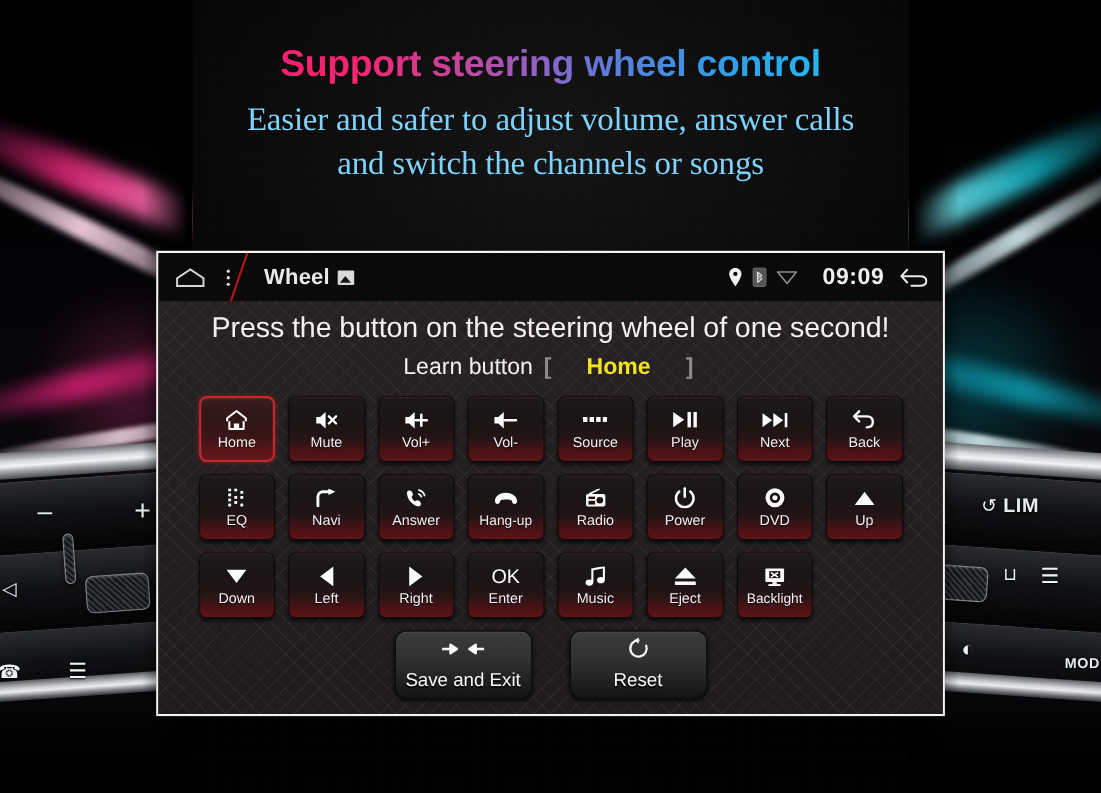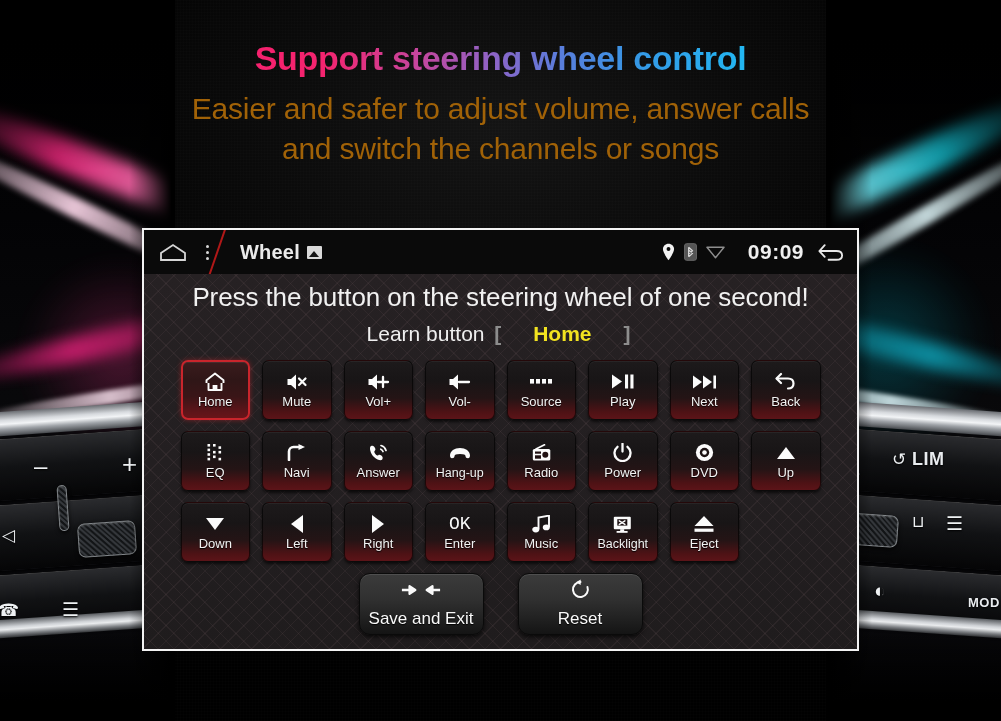--- a/index.html
+++ b/index.html
@@ -191,25 +191,26 @@
         #f6216e 0%, #f4246f 14%, #c3479f 34%, #8f63c6 48%,
         #5a7ddc 62%, #3598e5 78%, #22b7f2 100%);
     -webkit-background-clip: text;
     background-clip: text;
     color: transparent;
     -webkit-text-fill-color: transparent;
     display: inline-block;
   }
   .subhead {
     margin-top: 12px;
-    color: #a16207;
+    color: #7dd3fc;
     font-size: 30px;
     font-weight: normal;
     line-height: 1.33;
     letter-spacing: -0.2px;
+    font-family: Liberation Serif, serif;
   }
 
   
   #panel {
     position: absolute;
     left: 142px;
     top: 228px;
     width: 717px;
     height: 423px;
     z-index: 8;
@@ -319,21 +320,20 @@
     background:
       linear-gradient(180deg, #3a1c1d 0%, #2f1617 32%, #3a1517 62%, #5d1419 88%, #691519 100%);
     box-shadow: 0 0 5px rgba(201,37,44,.55), inset 0 1px 0 rgba(255,255,255,.07);
   }
   .btn .lab { font-size: 13px; line-height: 1.12; text-shadow: 0 1px 1px #000; }
   .btn .lab.two { font-size: 12.5px; }
   .btn .ico {
     height: 22px;
     display: flex; align-items: center; justify-content: center;
     color: #fbfbfb;
-    font-family: Liberation Mono, monospace;
   }
   .btn .ico.glyph { font-size: 18px; line-height: 1; }
 
   
   .actions {
     margin: 11px auto 0;
     display: flex;
     justify-content: center;
     gap: 34px;
   }
@@ -681,38 +681,38 @@
               <svg viewBox="0 0 19 18" width="19" height="18">
                 <path d="M6.5 14.2 L6.5 2.6 L17 0.6 L17 12" fill="none" stroke="#fbfbfb" stroke-width="1.9"></path>
                 <ellipse cx="3.8" cy="14.6" rx="3.5" ry="2.8" fill="#fbfbfb"></ellipse>
                 <ellipse cx="14.3" cy="12.4" rx="3.5" ry="2.8" fill="#fbfbfb"></ellipse>
               </svg>
             </span>
             <span class="lab">Music</span>
           </div>
           <div class="btn">
             <span class="ico">
+              <svg viewBox="0 0 20 17" width="20" height="17">
+                <path d="M10 1 L19.5 11 L0.5 11 Z" fill="#fbfbfb"></path>
+                <rect x="0.5" y="13.6" width="19" height="3.2" fill="#fbfbfb"></rect>
+              </svg>
+            </span>
+            <span class="lab">Eject</span>
+          </div>
+          <div class="btn">
+            <span class="ico">
               <svg viewBox="0 0 19 17" width="19" height="17">
                 <rect x="0.8" y="0.8" width="17" height="12.4" rx="1" fill="#fbfbfb"></rect>
                 <rect x="4.3" y="3.2" width="10" height="6.4" fill="#1b1112"></rect>
                 <path d="M6.3 4.8 L11.9 8.4 M11.9 4.8 L6.3 8.4" stroke="#fbfbfb" stroke-width="1.5" stroke-linecap="round"></path>
                 <rect x="7.2" y="13.2" width="4" height="2.4" fill="#fbfbfb"></rect>
                 <rect x="3.6" y="15" width="11" height="1.8" fill="#fbfbfb"></rect>
               </svg>
             </span>
             <span class="lab two">Backlight</span>
-          </div>
-          <div class="btn">
-            <span class="ico">
-              <svg viewBox="0 0 20 17" width="20" height="17">
-                <path d="M10 1 L19.5 11 L0.5 11 Z" fill="#fbfbfb"></path>
-                <rect x="0.5" y="13.6" width="19" height="3.2" fill="#fbfbfb"></rect>
-              </svg>
-            </span>
-            <span class="lab">Eject</span>
           </div>
         </div>
 
       <div class="actions">
         <div class="abtn">
           <span class="ico">
             <svg viewBox="0 0 44 14" width="42" height="14">
               <path d="M2 7 L13 7 M10 3 L16 7 L10 11 Z" fill="#fafafa" stroke="#fafafa" stroke-width="2.4" stroke-linejoin="round"></path>
               <path d="M42 7 L31 7 M34 3 L28 7 L34 11 Z" fill="#fafafa" stroke="#fafafa" stroke-width="2.4" stroke-linejoin="round"></path>
             </svg>

